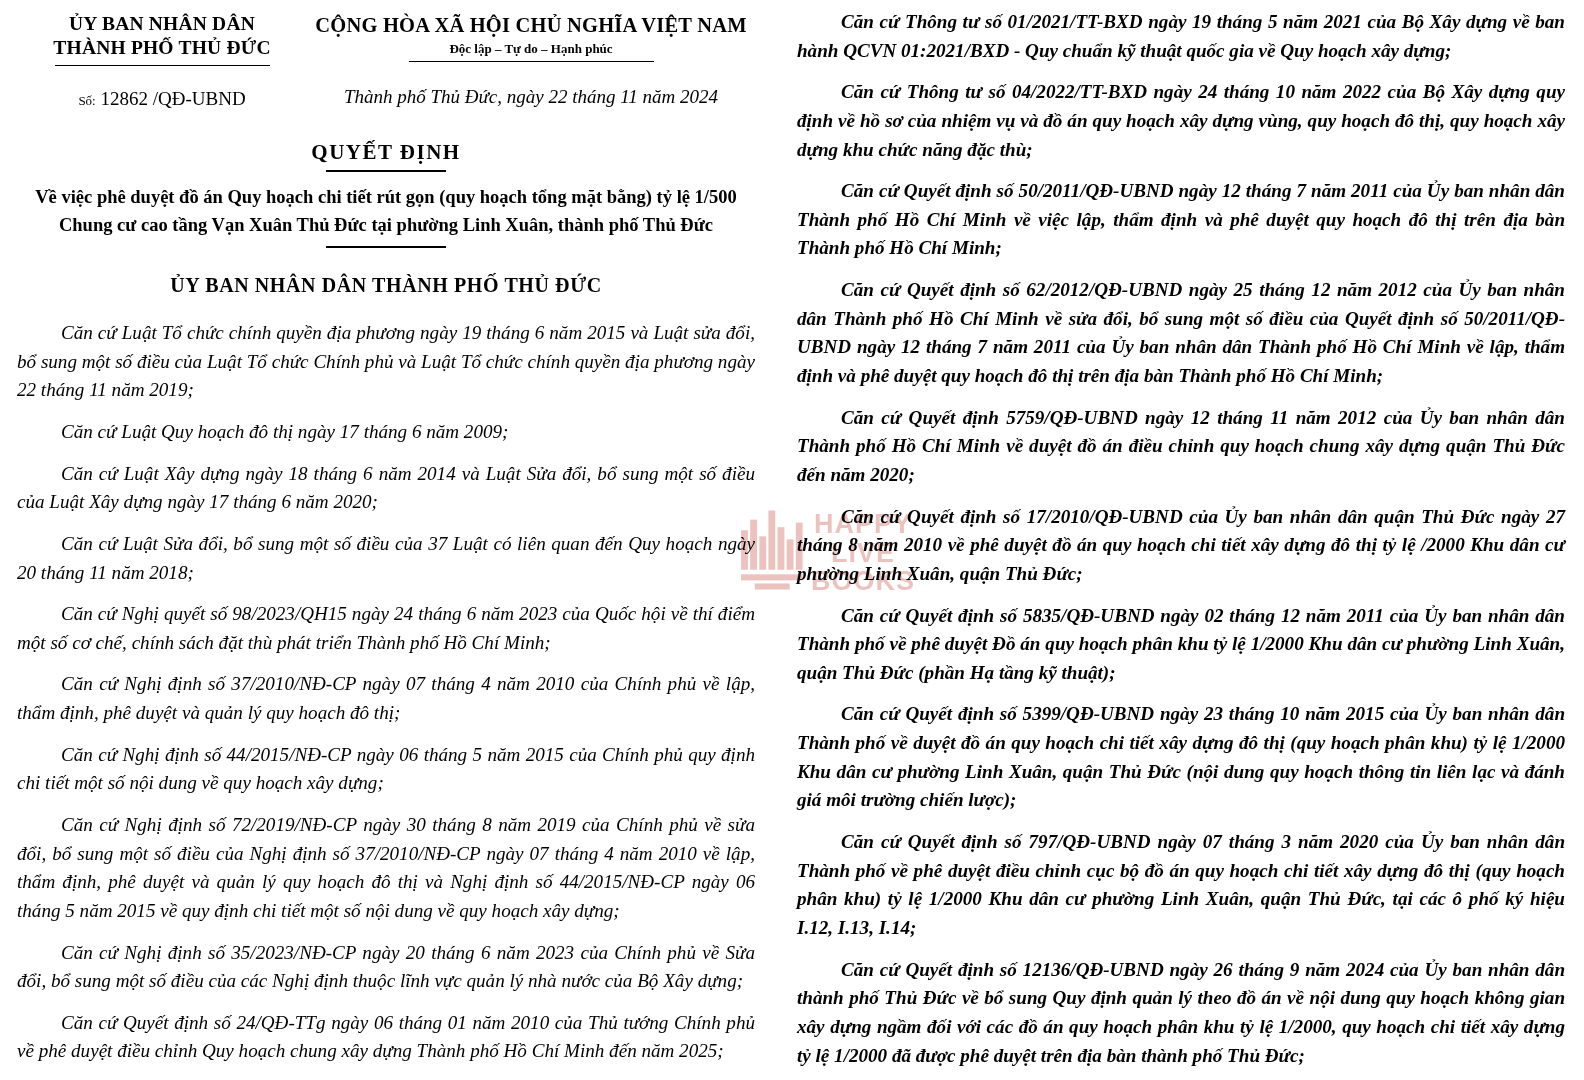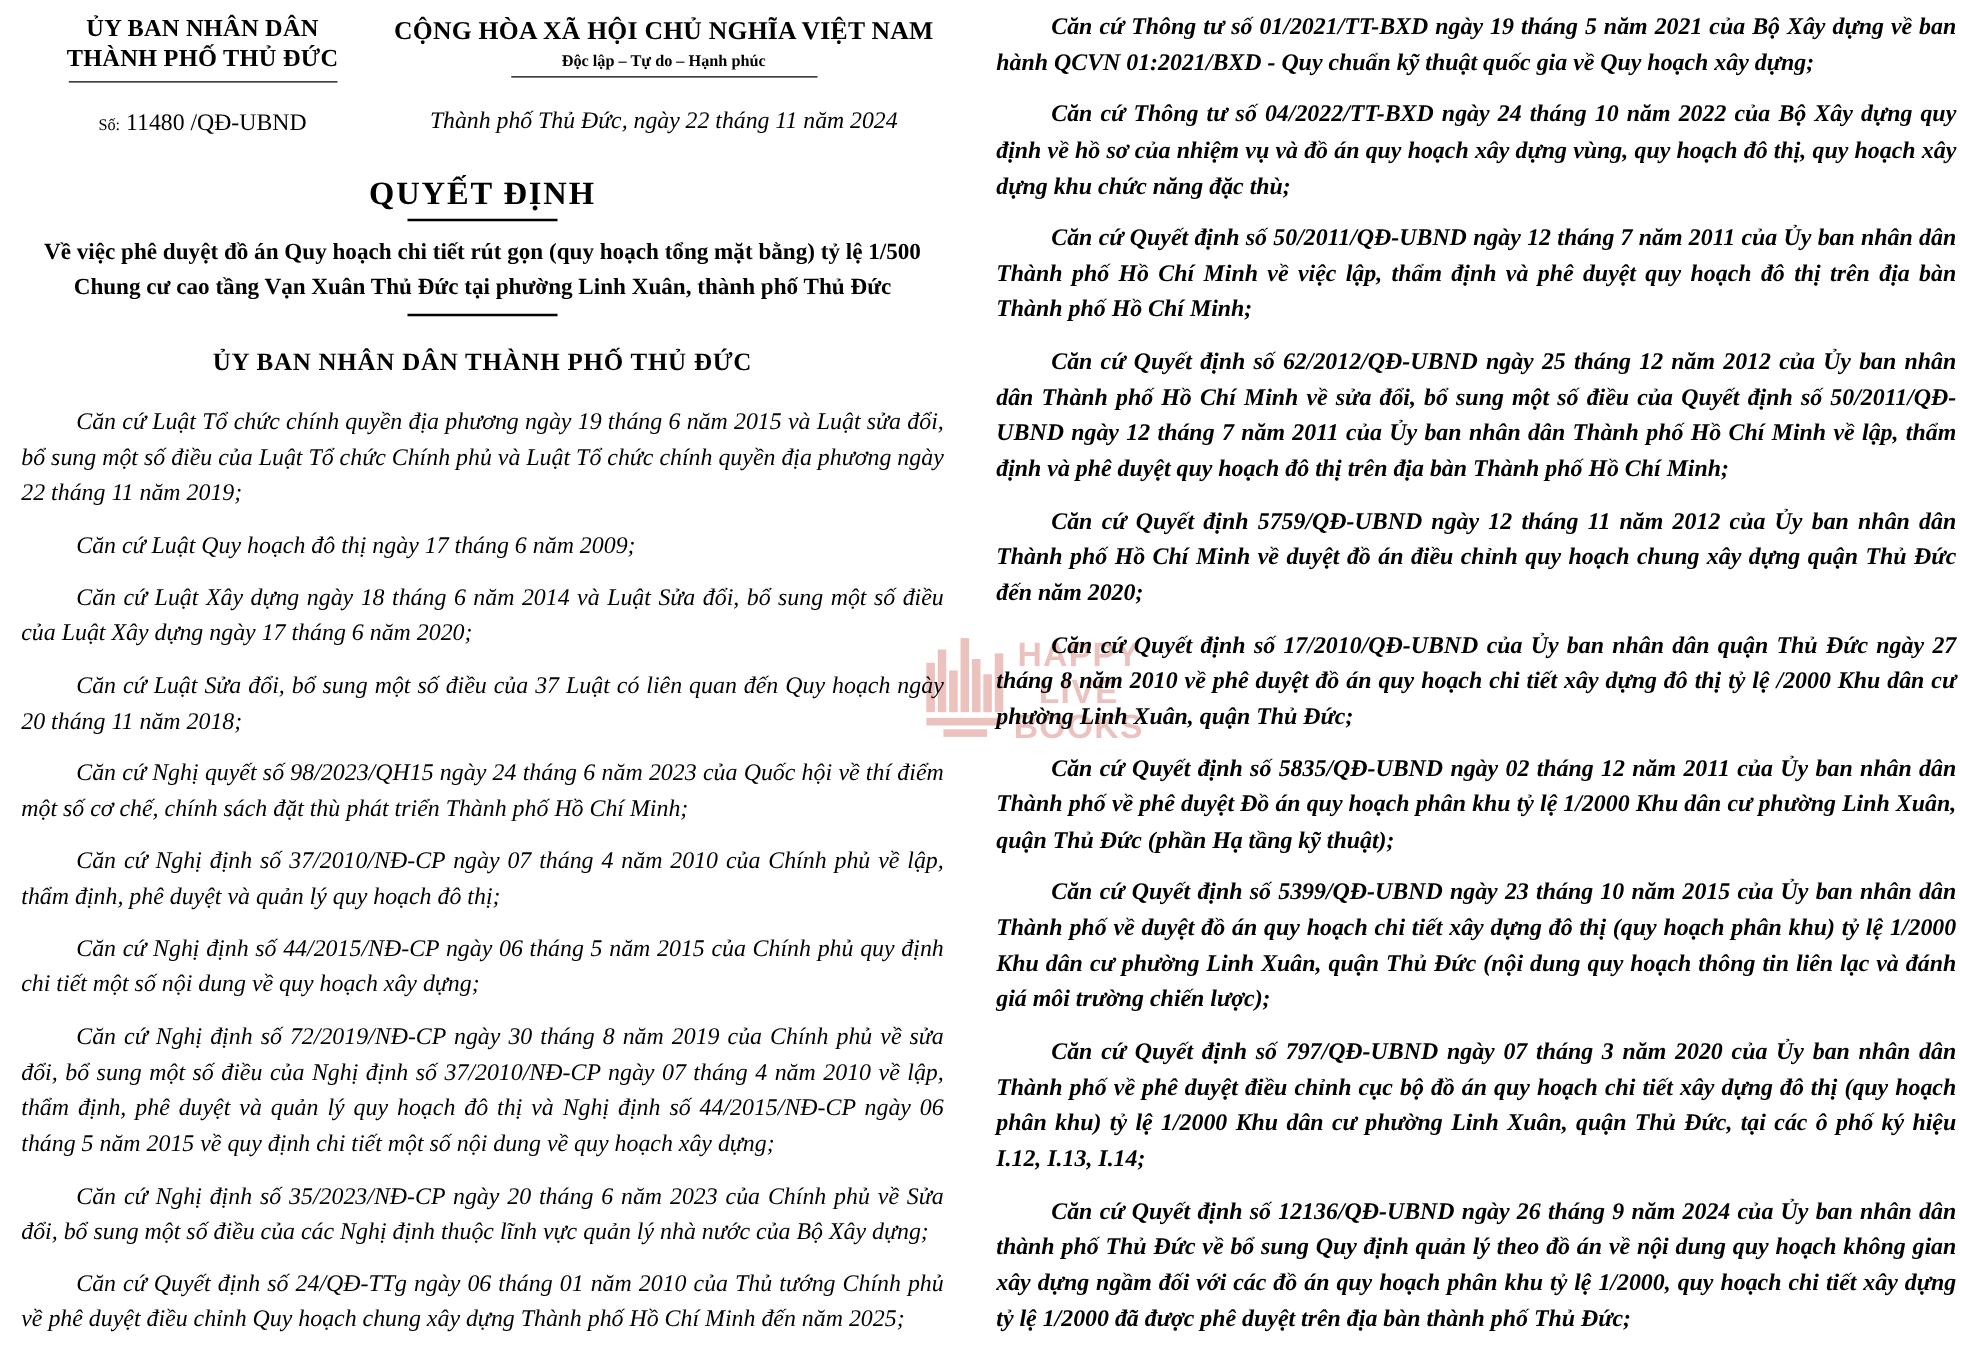--- a/index.html
+++ b/index.html
@@ -127,21 +127,21 @@
     font-size: 19px;
     text-align: center;
   }
 
   .title-block {
     text-align: center;
     margin-top: 30px;
   }
   .doc-type {
     font-weight: bold;
-    font-size: 26px;
+    font-size: 21px;
     letter-spacing: 1.5px;
   }
   .rule-doctype { width: 120px; margin-top: 5px; }
   .doc-subject {
     font-weight: bold;
     font-size: 18.5px;
     line-height: 1.5;
     margin-top: 12px;
     padding: 0 14px;
   }
@@ -196,21 +196,21 @@
 
     <div class="col col-left">
 
       <div class="header-row">
         <div class="hdr-left">
           <div class="org-name">ỦY BAN NHÂN DÂN</div>
           <div class="org-name">THÀNH PHỐ THỦ ĐỨC</div>
           <div class="rule rule-org"></div>
           <div class="so-line">
             <span class="so-label">Số:</span>
-            <span class="so-number">11480</span>
+            <span class="so-number">12862</span>
             <span class="so-number">/QĐ-UBND</span>
           </div>
         </div>
         <div class="hdr-right">
           <div class="country">CỘNG HÒA XÃ HỘI CHỦ NGHĨA VIỆT NAM</div>
           <div class="motto">Độc lập – Tự do – Hạnh phúc</div>
           <div class="rule rule-motto"></div>
           <div class="place-date">Thành phố Thủ Đức, ngày 22  tháng 11  năm 2024</div>
         </div>
       </div>

